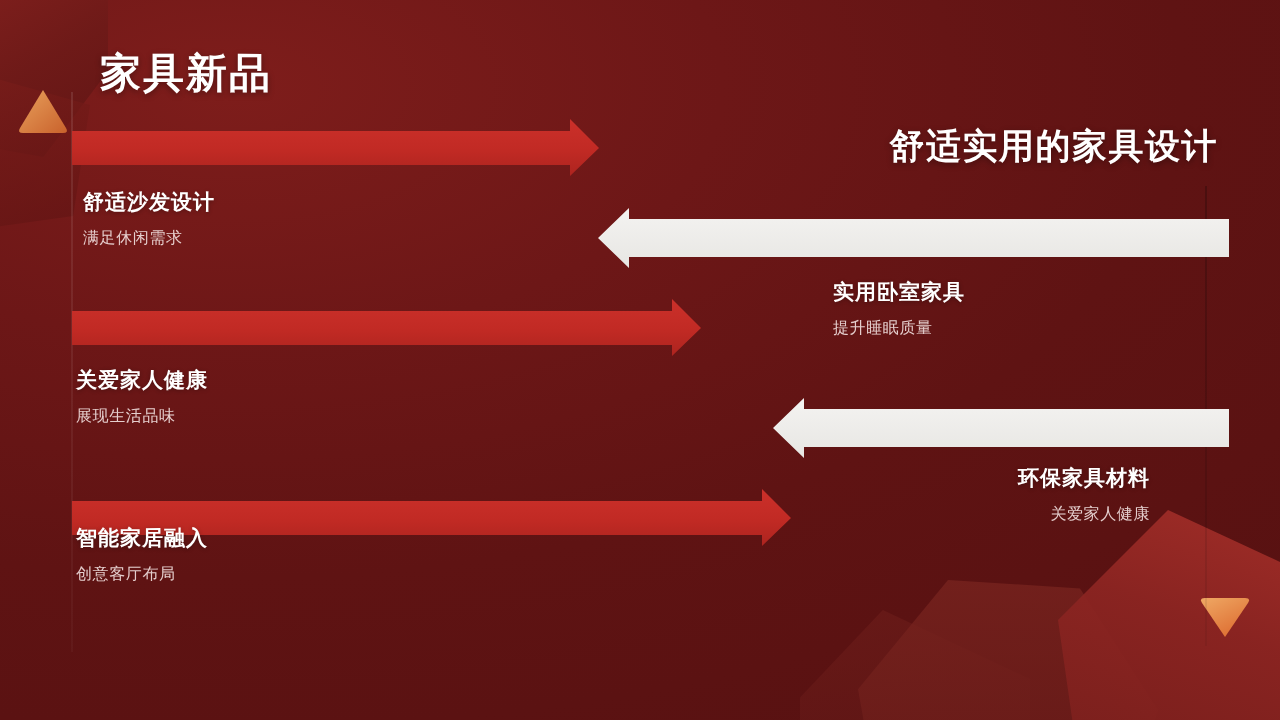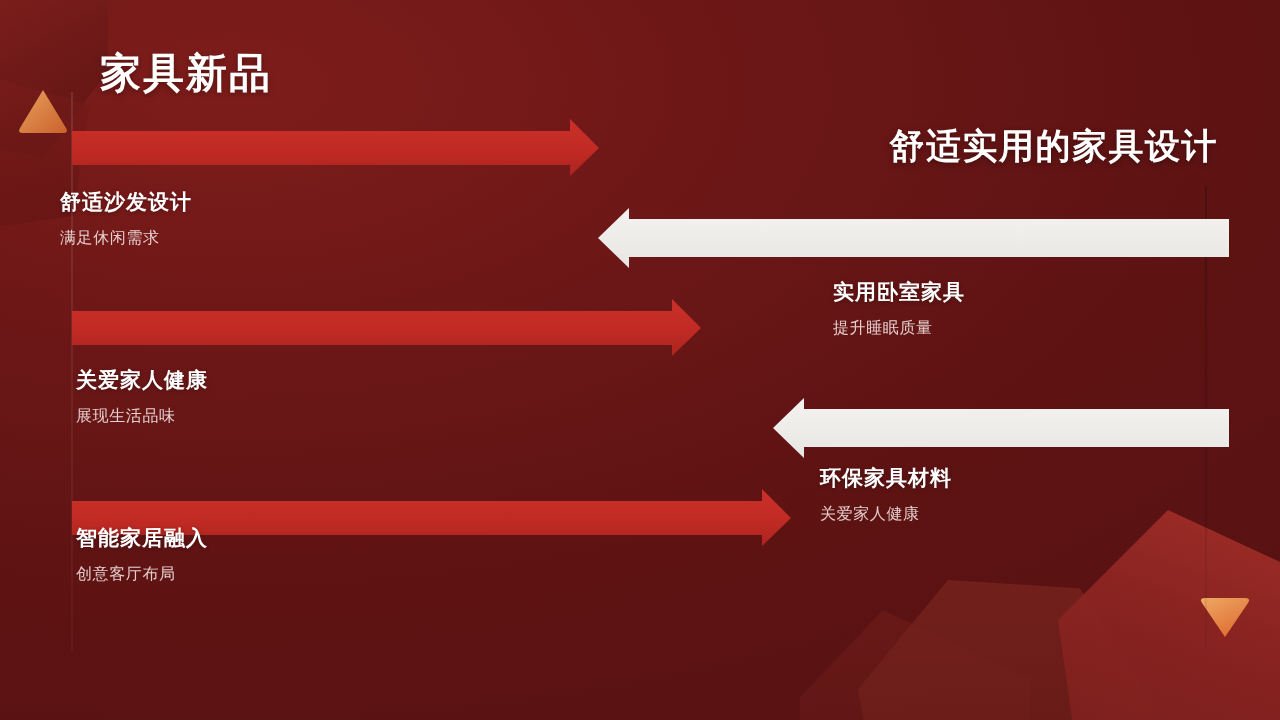--- a/index.html
+++ b/index.html
@@ -193,21 +193,21 @@
         <linearGradient id="redG1" x1="0" y1="0" x2="0" y2="1">
           <stop offset="0%" stop-color="#cb302a"></stop>
           <stop offset="55%" stop-color="#c12a24"></stop>
           <stop offset="100%" stop-color="#ad241f"></stop>
         </linearGradient>
       </defs>
       <path d="M0 13 L498 13 L498 1 L527 30 L498 58 L498 47 L0 47 Z" fill="url(#redG1)"></path>
     </svg>
   </div>
 
-  <div class="item" style="left:60px; top:188px; width:330px;">
+  <div class="item" style="left:83px; top:188px; width:330px;">
     <p class="item-title">舒适沙发设计</p>
     <p class="item-desc">满足休闲需求</p>
   </div>
 
   <div class="arrow" style="left:598px; top:206px;">
     <svg width="632" height="64" viewBox="0 0 632 64" xmlns="http://www.w3.org/2000/svg">
       <defs>
         <linearGradient id="whiteG1" x1="0" y1="0" x2="0" y2="1">
           <stop offset="0%" stop-color="#f4f3f1"></stop>
           <stop offset="100%" stop-color="#e7e6e3"></stop>
@@ -245,21 +245,21 @@
       <defs>
         <linearGradient id="whiteG2" x1="0" y1="0" x2="0" y2="1">
           <stop offset="0%" stop-color="#f4f3f1"></stop>
           <stop offset="100%" stop-color="#e7e6e3"></stop>
         </linearGradient>
       </defs>
       <path d="M0 32 L31 2 L31 13 L456 13 L456 51 L31 51 L31 62 Z" fill="url(#whiteG2)"></path>
     </svg>
   </div>
 
-  <div class="item" style="left:820px; top:464px; width:330px;">
+  <div class="item" style="left:820px; top:464px; width:330px;text-align:right;">
     <p class="item-title">环保家具材料</p>
     <p class="item-desc">关爱家人健康</p>
   </div>
 
   <div class="arrow" style="left:72px; top:488px;">
     <svg width="720" height="60" viewBox="0 0 720 60" xmlns="http://www.w3.org/2000/svg">
       <defs>
         <linearGradient id="redG3" x1="0" y1="0" x2="0" y2="1">
           <stop offset="0%" stop-color="#cb302a"></stop>
           <stop offset="55%" stop-color="#c12a24"></stop>

